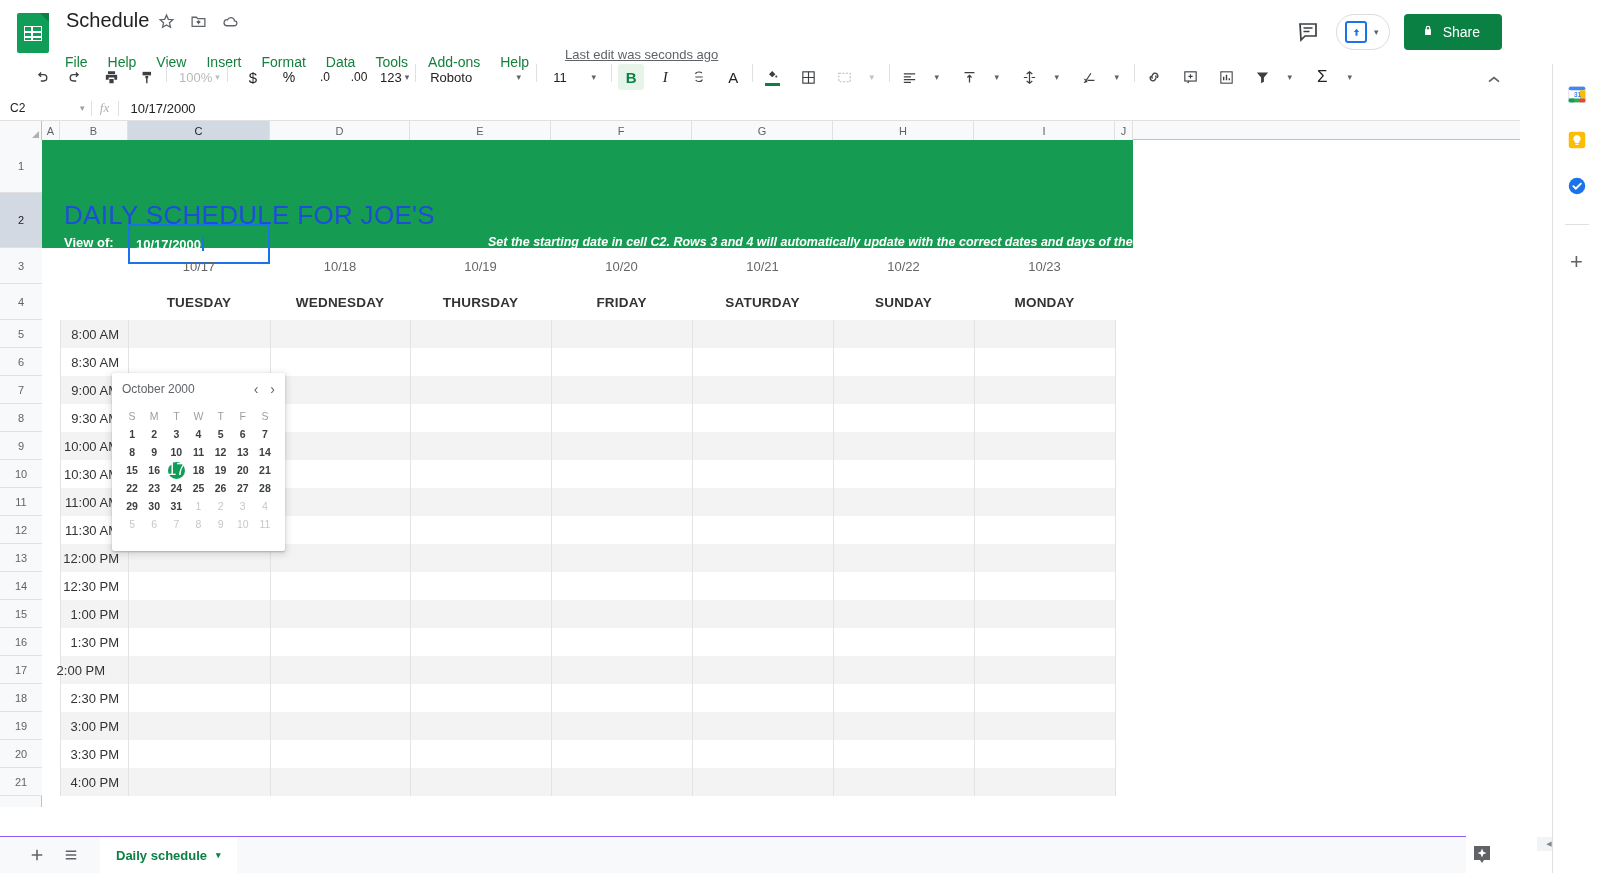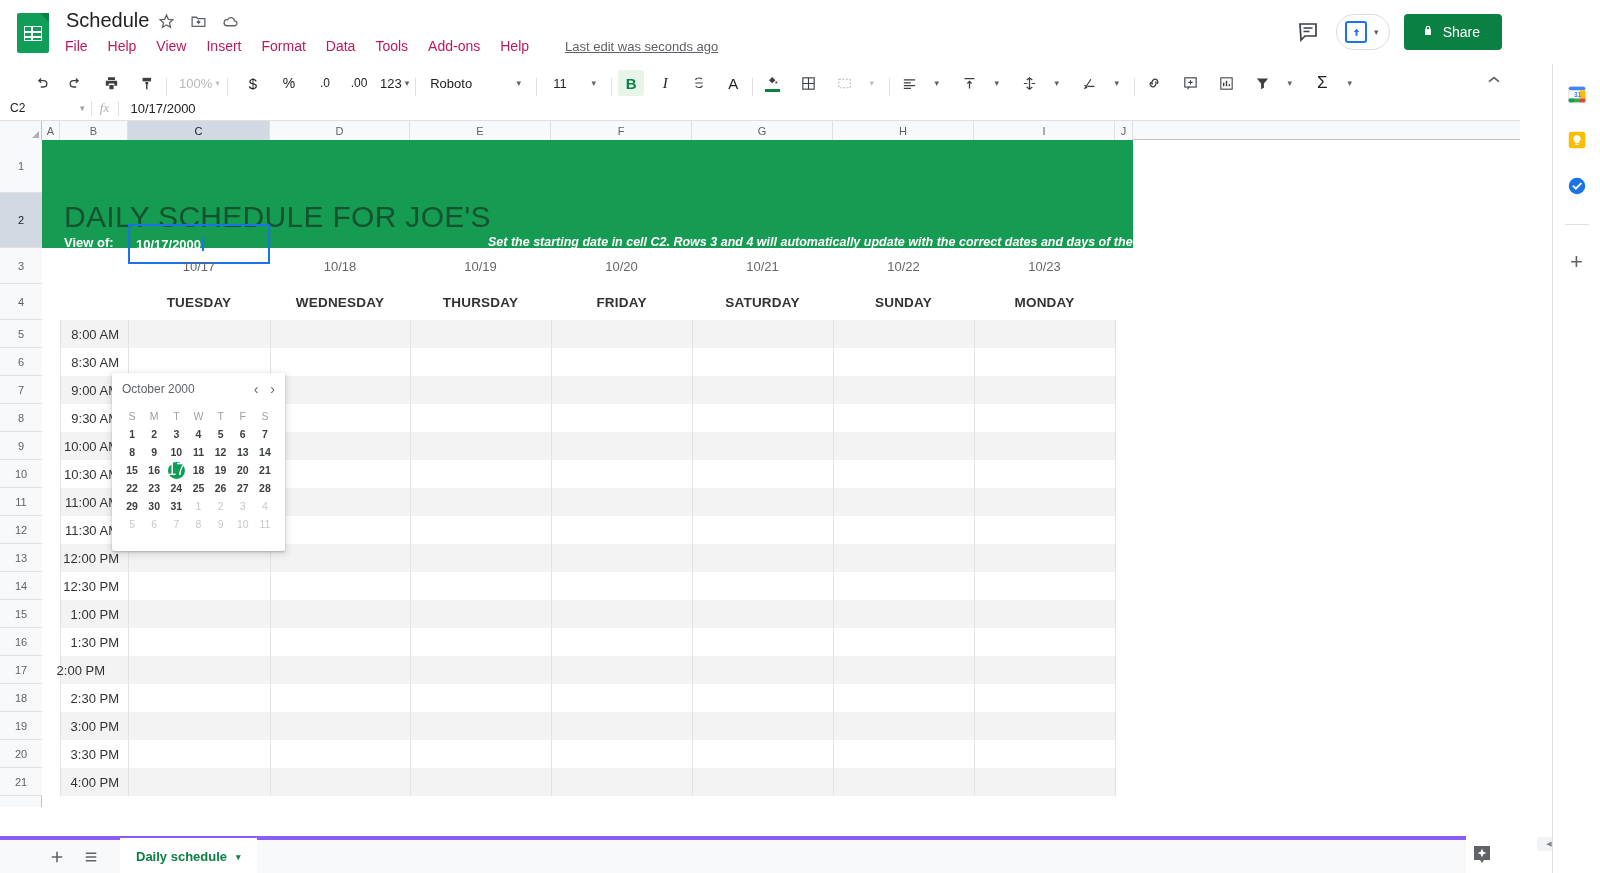--- a/index.html
+++ b/index.html
@@ -24,38 +24,38 @@
   .doc-logo .tbl:before { content:""; position:absolute; left:0; top:4px; width:100%; height:1.6px; background:#fff;}
   .doc-logo .tbl:after  { content:""; position:absolute; left:0; top:9px; width:100%; height:1.6px; background:#fff;}
   .doc-logo .vline { position:absolute; left:14px; top:13px; width:1.6px; height:15px; background:#fff; }
 
   .doc-title { position:absolute; left:66px; top:9px; font-size:20px; color:#222; letter-spacing:0; }
   .title-icons { position:absolute; left:158px; top:13px; display:flex; gap:15px; align-items:center; }
   .ticon { width:17px; height:17px; color:#5f6368; cursor:pointer; }
   .ticon svg { display:block; }
 
   .menubar { position:absolute; left:65px; top:36px; display:flex; align-items:center; gap:0; }
-  .menu-item { font-size:14px; color:#be185d; padding:0 10px; cursor:pointer; line-height:20px; }
+  .menu-item { font-size:14px; color:#15803d; padding:0 10px; cursor:pointer; line-height:20px;margin-top:16px; }
   .menu-item:first-child { padding-left:0; }
   .lastedit { font-size:13px; color:#5f6368; margin-left:26px; text-decoration:underline; cursor:pointer; }
 
   .tr-group { position:absolute; right:0; top:0; height:64px; display:flex; align-items:center; gap:14px; padding-right:18px; }
   .comment-btn { width:26px; height:26px; color:#5f6368; cursor:pointer; }
   .present-btn {
     display:flex; align-items:center; gap:4px; height:36px; padding:0 10px 0 8px;
     border:1px solid #dadce0; border-radius:18px; cursor:pointer; background:#fff;
   }
   .present-sq { width:22px;height:22px;border:2px solid #1a73e8;border-radius:3px;display:flex;align-items:center;justify-content:center;}
   .share-btn {
     display:flex; align-items:center; gap:8px; height:36px; padding:0 22px 0 17px;
     background:#0b8043; color:#fff; border-radius:4px; font-size:14px; font-weight:500; cursor:pointer;
   }
 
   
-  .toolbar { position:absolute; left:0; top:64px; width:1520px; height:32px; display:flex; align-items:flex-end; padding-left:28px; }
+  .toolbar { position:absolute; left:0; top:64px; width:1520px; height:32px; display:flex; align-items:flex-start; padding-left:28px; }
   .tb { display:flex; align-items:center; justify-content:center; height:26px; min-width:26px; color:#222; cursor:pointer; font-size:13px; }
   .tb.dis { color:#b8b8b8; }
   .tb-sep { width:1px; height:18px; background:#e0e0e0; margin:0 6px; }
   .tb-zoom { width:48px; font-size:13px; color:#b8b8b8; justify-content:flex-start; padding-left:6px;}
   .tb-font { width:82px; font-size:13px; justify-content:flex-start; padding-left:8px; }
   .tb-size { width:36px; font-size:13px; justify-content:flex-start; padding-left:10px; }
   .caret { font-size:9px; color:#5f6368; margin-left:3px; }
   .tb.bold-on { background:#e6f4ea; border-radius:3px; color:#0b8043; font-weight:bold; font-size:15px; }
   .collapse-btn { position:absolute; right:16px; top:6px; color:#5f6368; cursor:pointer; }
 
@@ -79,21 +79,21 @@
   .ch.sel { background:#d3d9e3; color:#222; }
 
   .rowhdr { position:absolute; left:0; top:19px; width:42px; background:#f8f9fa; border-right:1px solid #c0c0c0; }
   .rh { position:absolute; left:0; width:42px; font-size:11px; color:#5f6368; display:flex; align-items:center; justify-content:center;
         border-bottom:1px solid #e0e0e0; background:#f8f9fa; cursor:pointer; }
   .rh.sel { background:#d3d9e3; color:#222; }
 
   .grid { position:absolute; left:42px; top:19px; width:1478px; height:667px; overflow:hidden; }
 
   .banner { position:absolute; background:#169b52; }
-  .banner-title { position:absolute; color:#14532d; font-size:30px; letter-spacing:.3px; white-space:nowrap; }
+  .banner-title { position:absolute; color:#1d4ed8; font-size:26px; letter-spacing:.3px; white-space:nowrap; }
   .weekof { position:absolute; color:#fff; font-size:13px; font-weight:bold; }
   .c2cell {
     position:absolute; border:2px solid #1a73e8; background:transparent;
     display:flex; align-items:center; padding-left:6px;
   }
   .c2val { font-size:13px; font-weight:bold; color:#fff; }
   .caretbar { display:inline-block; width:1.5px; height:14px; background:#1a73e8; margin-left:1px; }
   .note { position:absolute; color:#fff; font-size:12.5px; font-style:italic; font-weight:bold; white-space:nowrap; }
 
   .dcell { position:absolute; display:flex; align-items:center; justify-content:center; font-size:13px; color:#666; }
@@ -126,22 +126,22 @@
   .vsb { position:absolute; right:0; top:121px; width:15px; height:665px; background:#f1f3f4; }
   .vsb-thumb { position:absolute; left:3px; top:8px; width:9px; height:390px; background:#dadce0; border-radius:5px; }
   .hsb { position:absolute; left:42px; bottom:22px; width:1410px; height:14px; background:#f1f3f4; }
   .hsb-thumb { position:absolute; left:2px; top:3px; width:1050px; height:9px; background:#dadce0; border-radius:5px; }
   .sarrows { position:absolute; right:0; bottom:36px; width:15px; height:32px; background:#f1f3f4; }
   .sarrow { width:15px; height:16px; display:flex; align-items:center; justify-content:center; font-size:7px; color:#80868b; cursor:pointer;}
   .harrows { position:absolute; right:15px; bottom:22px; width:48px; height:14px; background:#f1f3f4; display:flex; }
   .harrow { width:24px; height:14px; display:flex; align-items:center; justify-content:center; font-size:7px; color:#80868b; cursor:pointer;}
 
   
-  .bottombar { position:absolute; left:0; bottom:0; width:1466px; height:37px; background:#f8f9fa; border-top:4px solid #8b5cf6;
-    display:flex; align-items:center; padding-left:40px; gap:0; }
+  .bottombar { position:absolute; left:0; bottom:0; width:1466px; height:37px; background:#f8f9fa; border-top:1px solid #8b5cf6;
+    display:flex; align-items:center; padding-left:20px; gap:0; }
   .bb-icon { width:34px; height:34px; display:flex; align-items:center; justify-content:center; color:#5f6368; cursor:pointer; }
   .tab-chip { display:flex; align-items:center; gap:9px; height:37px; padding:0 16px; background:#fff; margin-left:12px;
     font-size:13px; color:#0b8043; font-weight:bold; cursor:pointer; }
   .tab-caret { font-size:9px; color:#0b8043; }
   .explore { position:absolute; right:106px; bottom:6px; width:24px; height:24px; cursor:pointer; }
 
   
   .sidepanel { position:absolute; right:0; top:64px; width:48px; height:809px; background:#fff; border-left:1px solid #e0e0e0;
     display:flex; flex-direction:column; align-items:center; padding-top:18px; gap:22px; }
   .sp-icon { width:24px; height:24px; cursor:pointer; display:flex; align-items:center; justify-content:center; }

